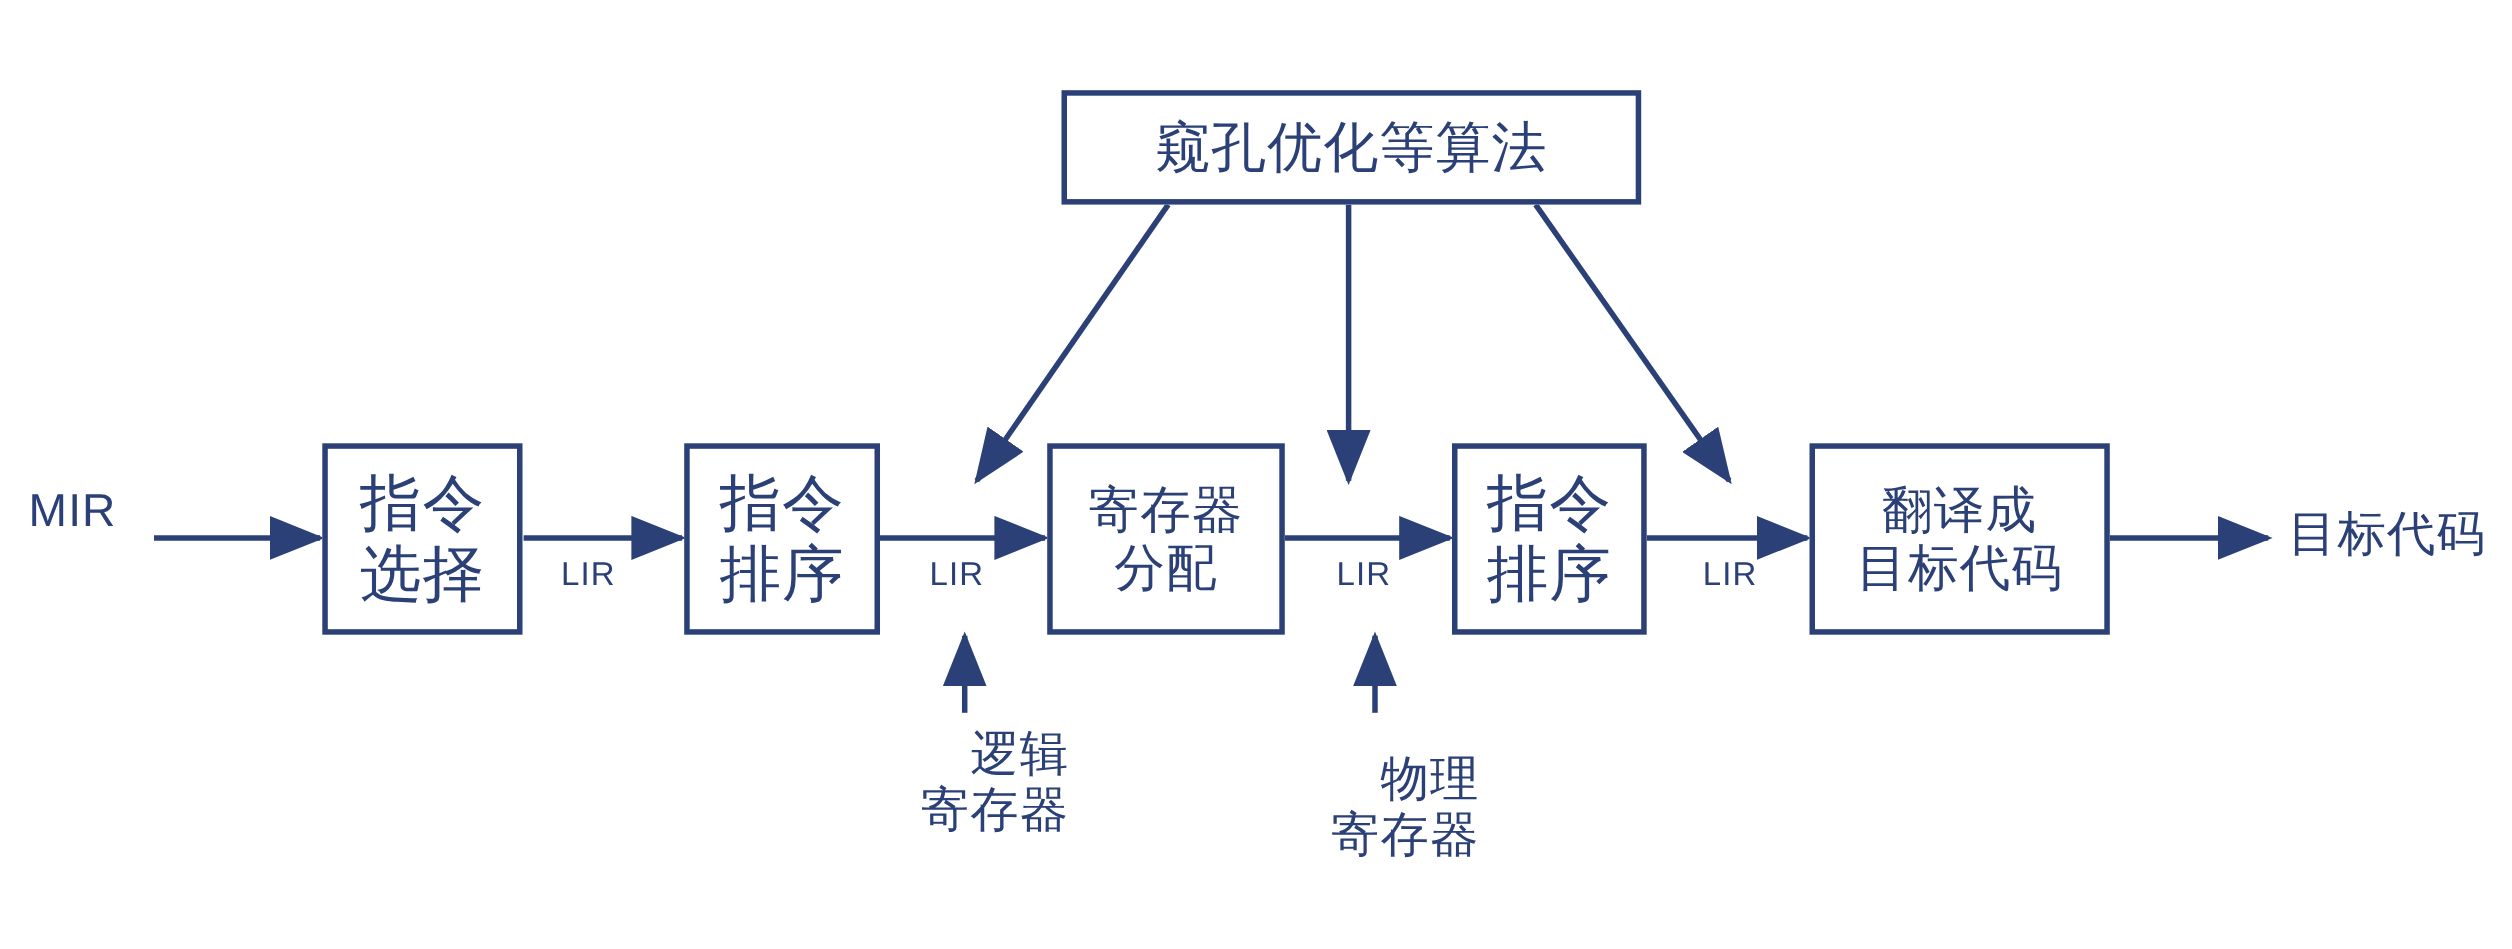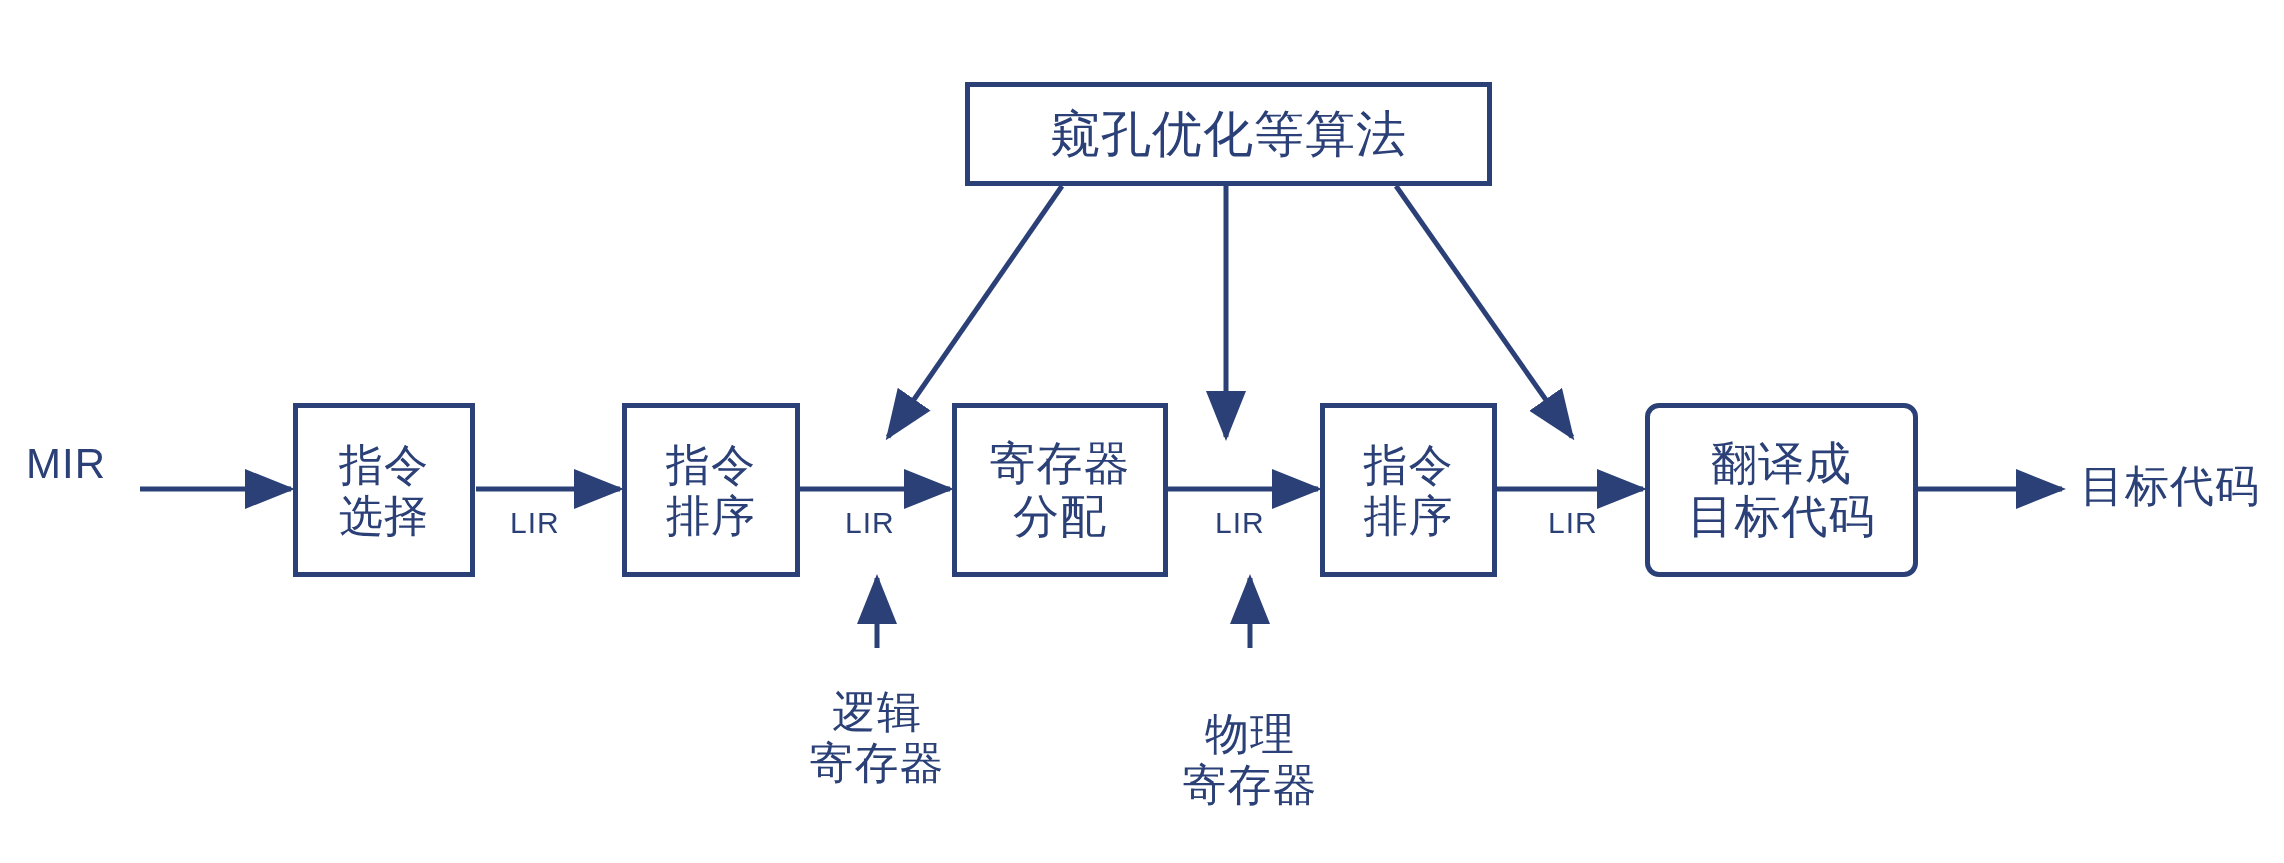--- a/index.html
+++ b/index.html
@@ -34,34 +34,34 @@
     align-items: center;
     justify-content: center;
     color: #2b4077;
     line-height: 1.16;
     letter-spacing: 1px;
   }
   .node .ln {
     display: block;
     white-space: nowrap;
   }
-  .node-stage { font-size: 44px; }
+  .node-stage { font-size: 56px; }
   .node-wide  { font-size: 46px; }
   .node-top   { font-size: 50px; }
 
   .lbl {
     position: absolute;
     color: #2b4077;
     white-space: nowrap;
     line-height: 1.16;
   }
   .lbl-latin { font-size: 42px; letter-spacing: 1px; }
   .lbl-cjk   { font-size: 44px; letter-spacing: 1px; }
   .lbl-edge  { font-size: 30px; letter-spacing: 1px; }
-  .lbl-center { text-align: center; margin-top: 26px; }
+  .lbl-center { text-align: right; }
 </style>
 </head>
 <body>
 
 <div id="stage">
 
   <svg id="wires" viewBox="0 0 2284 863">
     <defs>
       <marker id="ah" markerWidth="10" markerHeight="8" refX="9.2" refY="4" orient="auto" markerUnits="strokeWidth">
         <path d="M0,0 L10,4 L0,8 z" fill="#2b4077"></path>
@@ -108,21 +108,21 @@
   <div class="node node-wide" style="left:952px; top:403px; width:216px; height:174px;">
     <span class="ln">寄存器</span>
     <span class="ln">分配</span>
   </div>
 
   <div class="node node-stage" style="left:1320px; top:403px; width:177px; height:174px;">
     <span class="ln">指令</span>
     <span class="ln">排序</span>
   </div>
 
-  <div class="node node-wide" style="left:1645px; top:403px; width:273px; height:174px;border-radius:14px;">
+  <div class="node node-wide" style="left:1645px; top:403px; width:273px; height:174px;">
     <span class="ln">翻译成</span>
     <span class="ln">目标代码</span>
   </div>
 
   <div class="lbl lbl-latin" style="left:26px; top:440px;">MIR</div>
 
   <div class="lbl lbl-cjk" style="left:2080px; top:460px;">目标代码</div>
 
   <div class="lbl lbl-edge" style="left:510px; top:506px;">LIR</div>
   <div class="lbl lbl-edge" style="left:845px; top:506px;">LIR</div>

